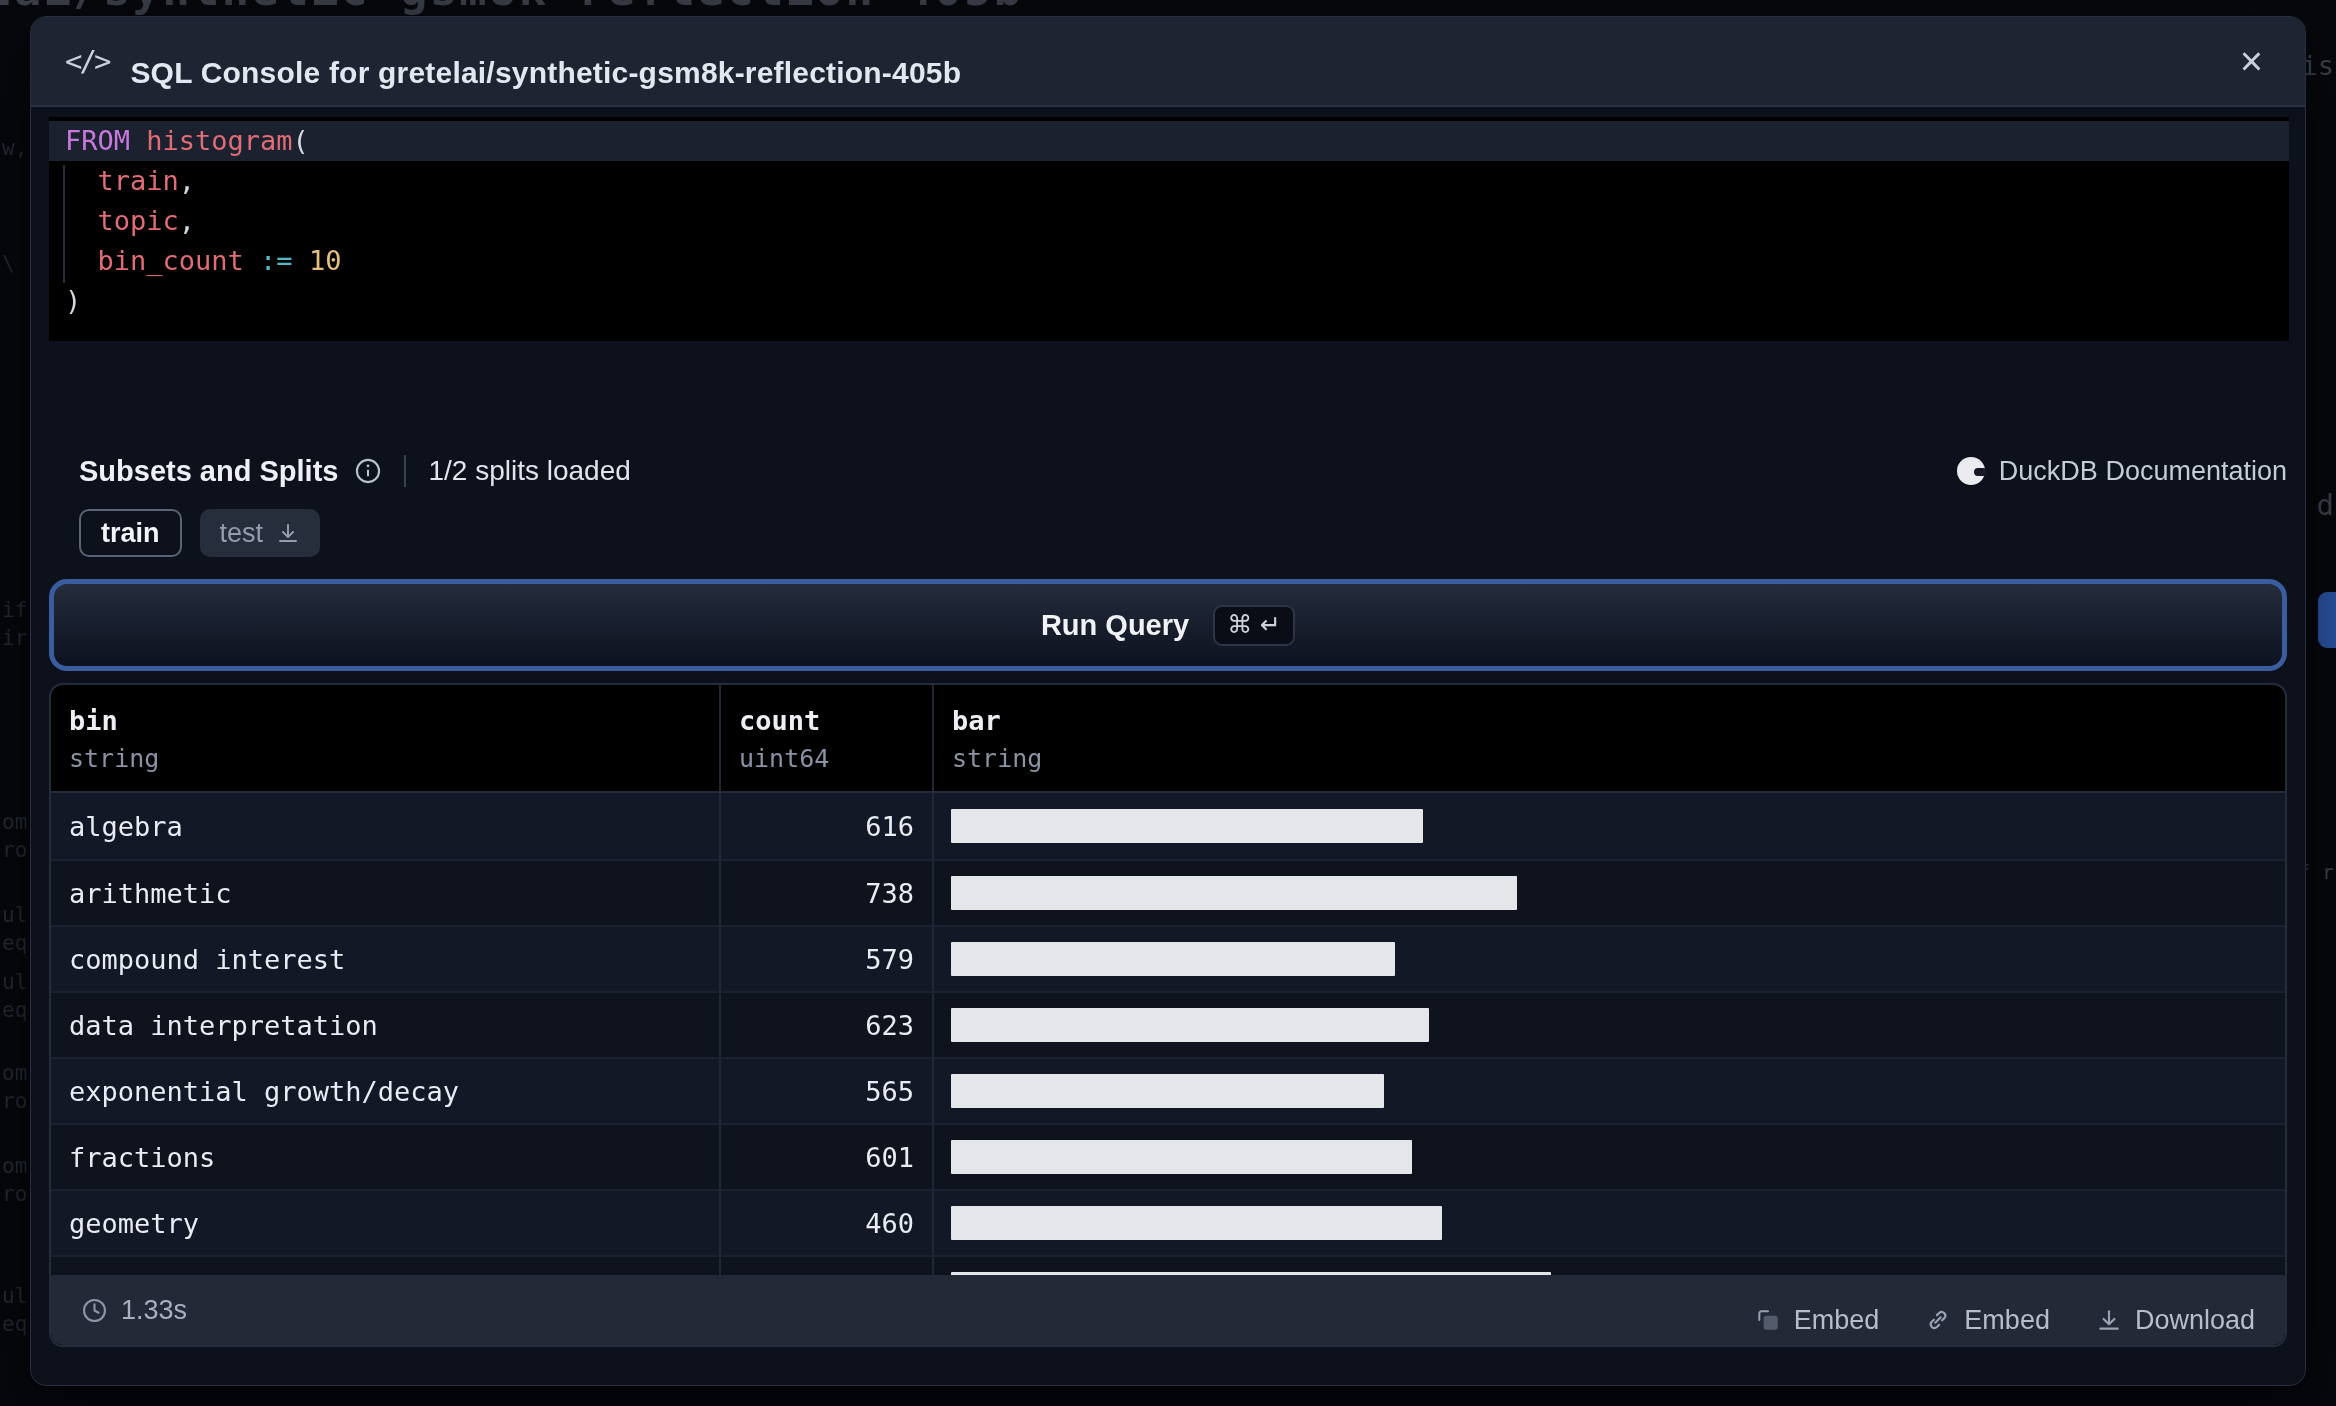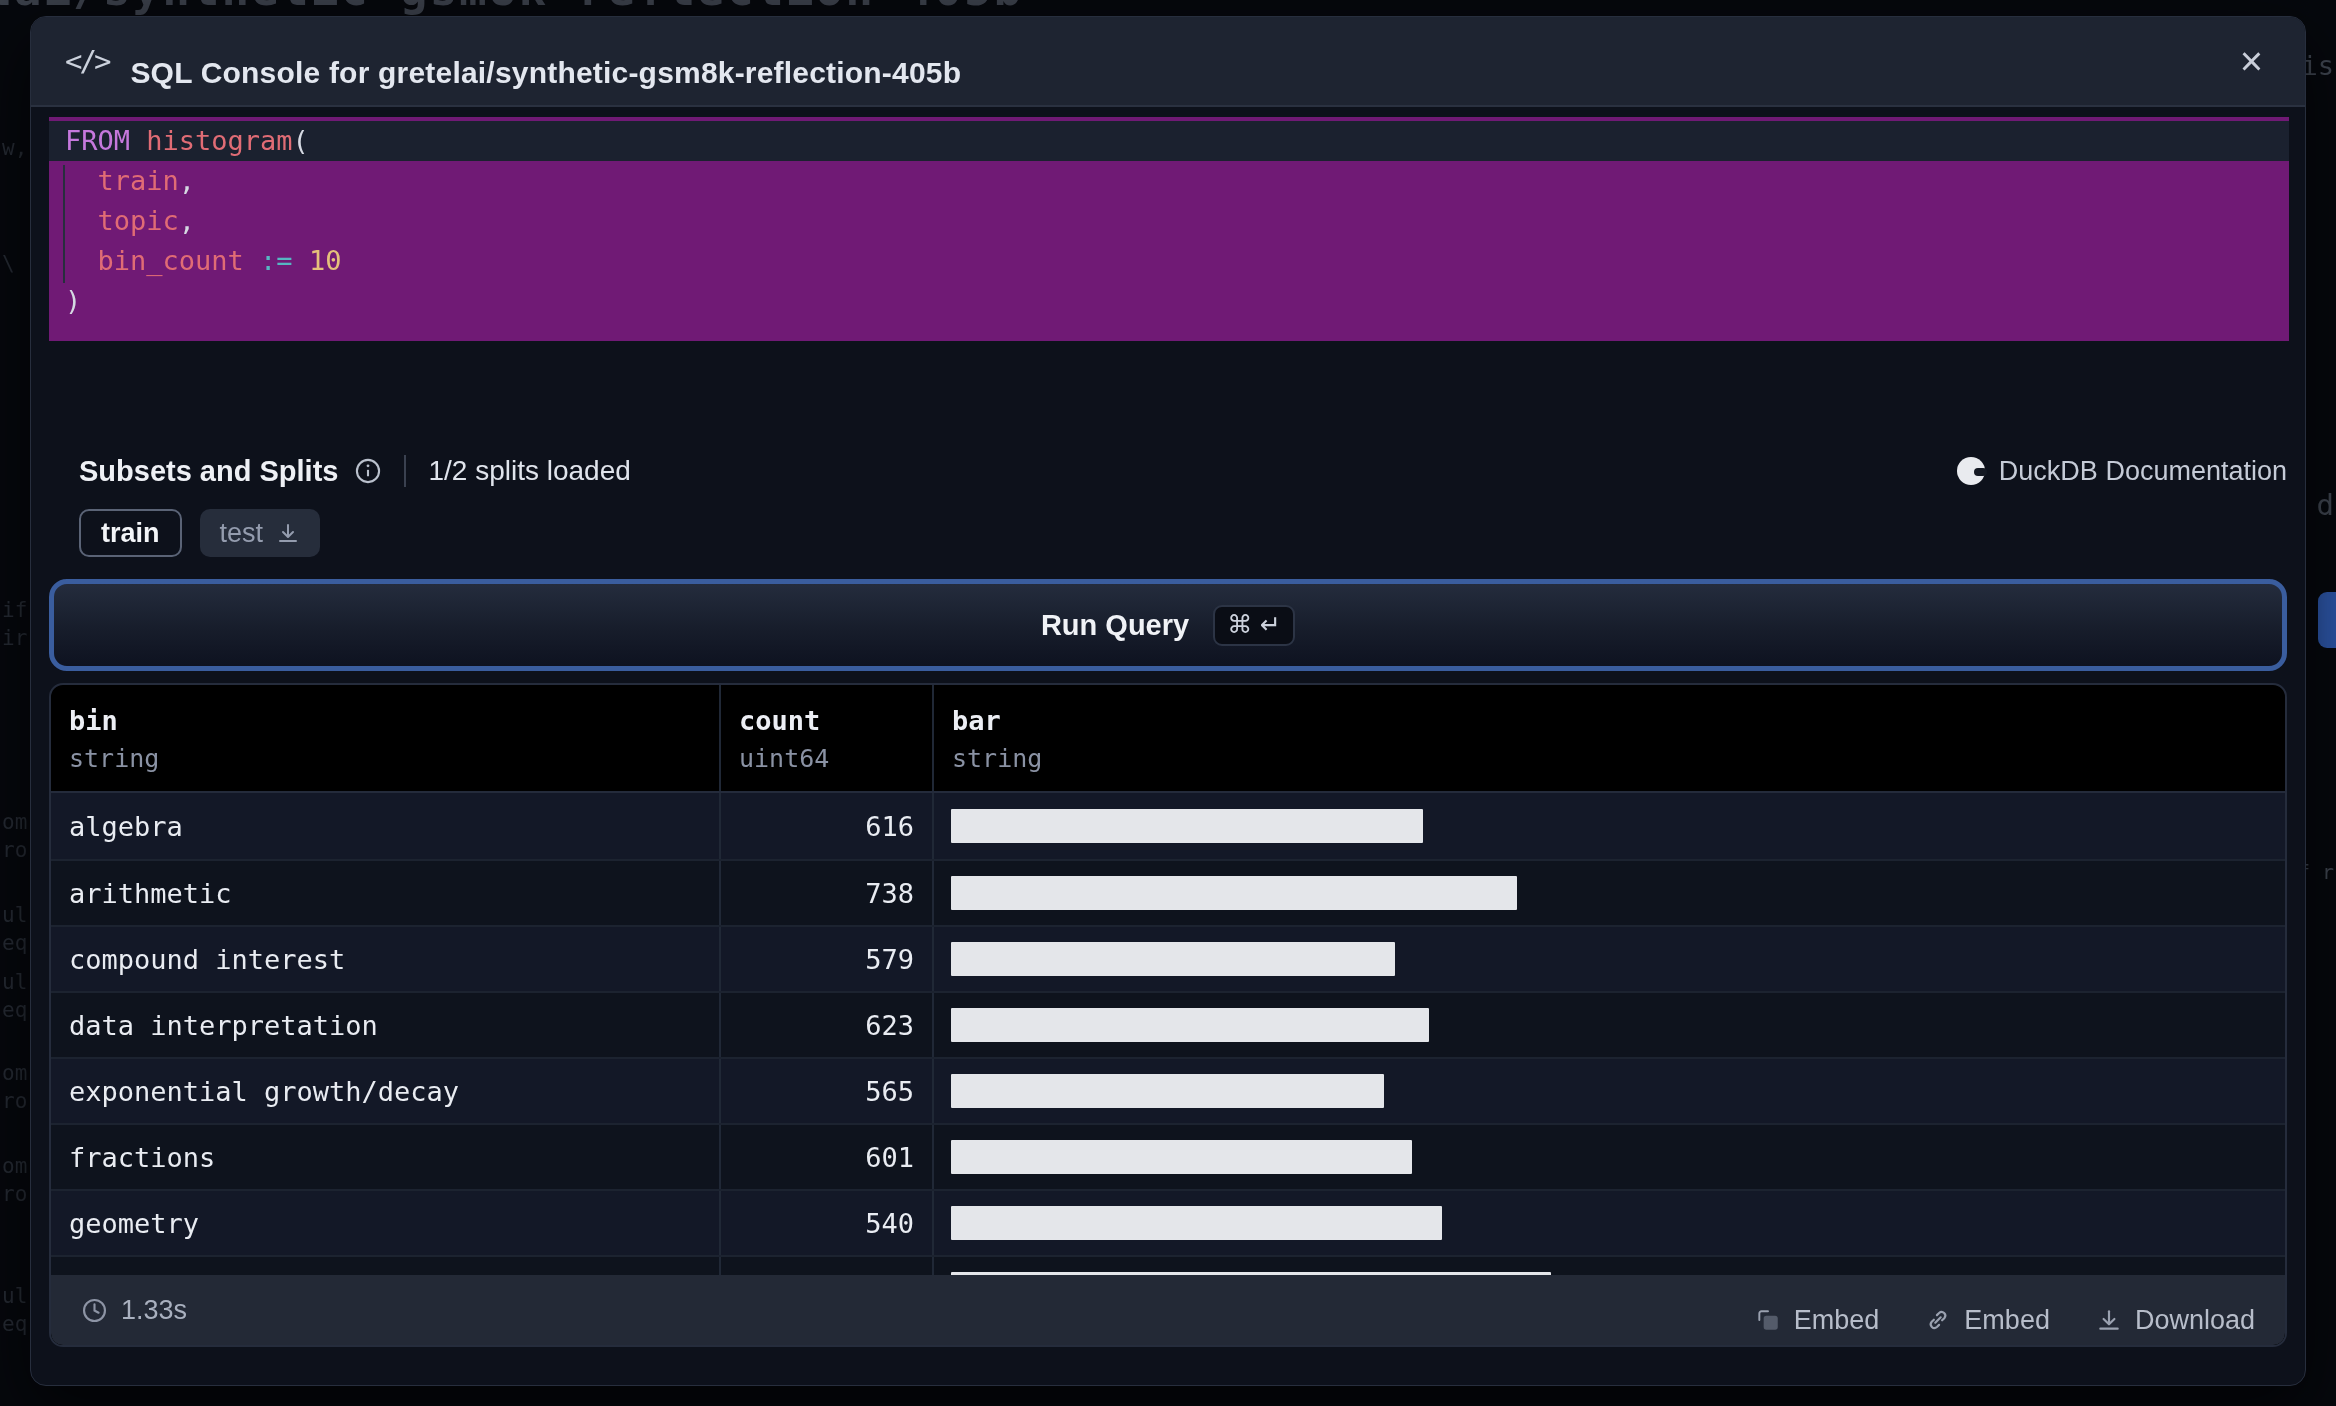--- a/index.html
+++ b/index.html
@@ -42,21 +42,21 @@
   .code-glyph { font-family:"DejaVu Sans Mono", monospace; font-size:29px; color:#ccd2dd; letter-spacing:-3px; }
   .modal-title { font-size:30px; font-weight:bold; color:#e3e7ef; letter-spacing:.2px;margin-top:23px; }
   .close-btn {
     position:absolute; right:42px; top:50%; transform:translateY(-50%);
     font-size:40px; line-height:1; color:#c9ced9; cursor:pointer; font-weight:normal;
   }
 
   
   .editor {
     position:absolute; left:18px; right:16px; top:100px; height:224px;
-    background:#701a75; padding:4px 0; overflow:hidden;
+    background:#000000; padding:4px 0; overflow:hidden;
   }
   .code-line {
     height:40px; line-height:40px; padding-left:16px;
     font-family:"DejaVu Sans Mono", monospace; font-size:27px;
     white-space:pre; color:#d5d9e2;
   }
   .code-line.active { background:#1b212f; }
   .indent-guide { position:absolute; left:14px; top:48px; width:2px; height:118px; background:#272e3d; }
   .tk-kw  { color:#c678dd; }
   .tk-id  { color:#e06c75; }
@@ -272,21 +272,21 @@
         </div>
         <div class="tr even">
           <div class="td td-bin">fractions</div>
           <div class="td td-count">601</div>
           <div class="td td-bar">
             <div class="bar" style="width: 461px;"></div>
           </div>
         </div>
         <div class="tr odd">
           <div class="td td-bin">geometry</div>
-          <div class="td td-count">540</div>
+          <div class="td td-count">460</div>
           <div class="td td-bar">
             <div class="bar" style="width: 491px;"></div>
           </div>
         </div>
         <div class="tr even">
           <div class="td td-bin"></div>
           <div class="td td-count"></div>
           <div class="td td-bar">
             <div class="bar" style="width: 600px;"></div>
           </div>

